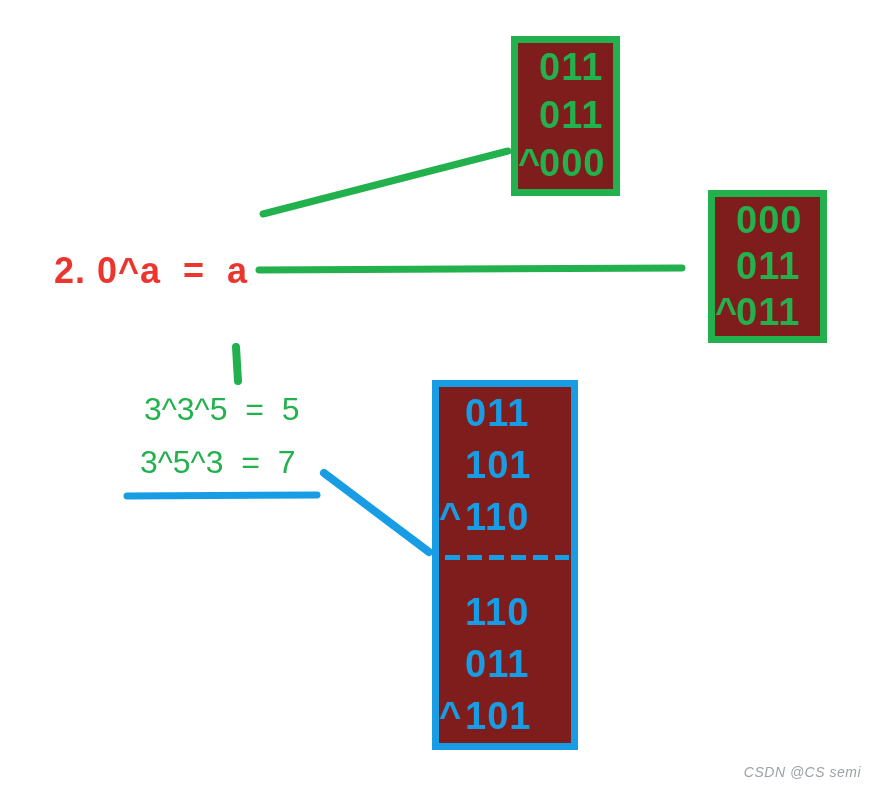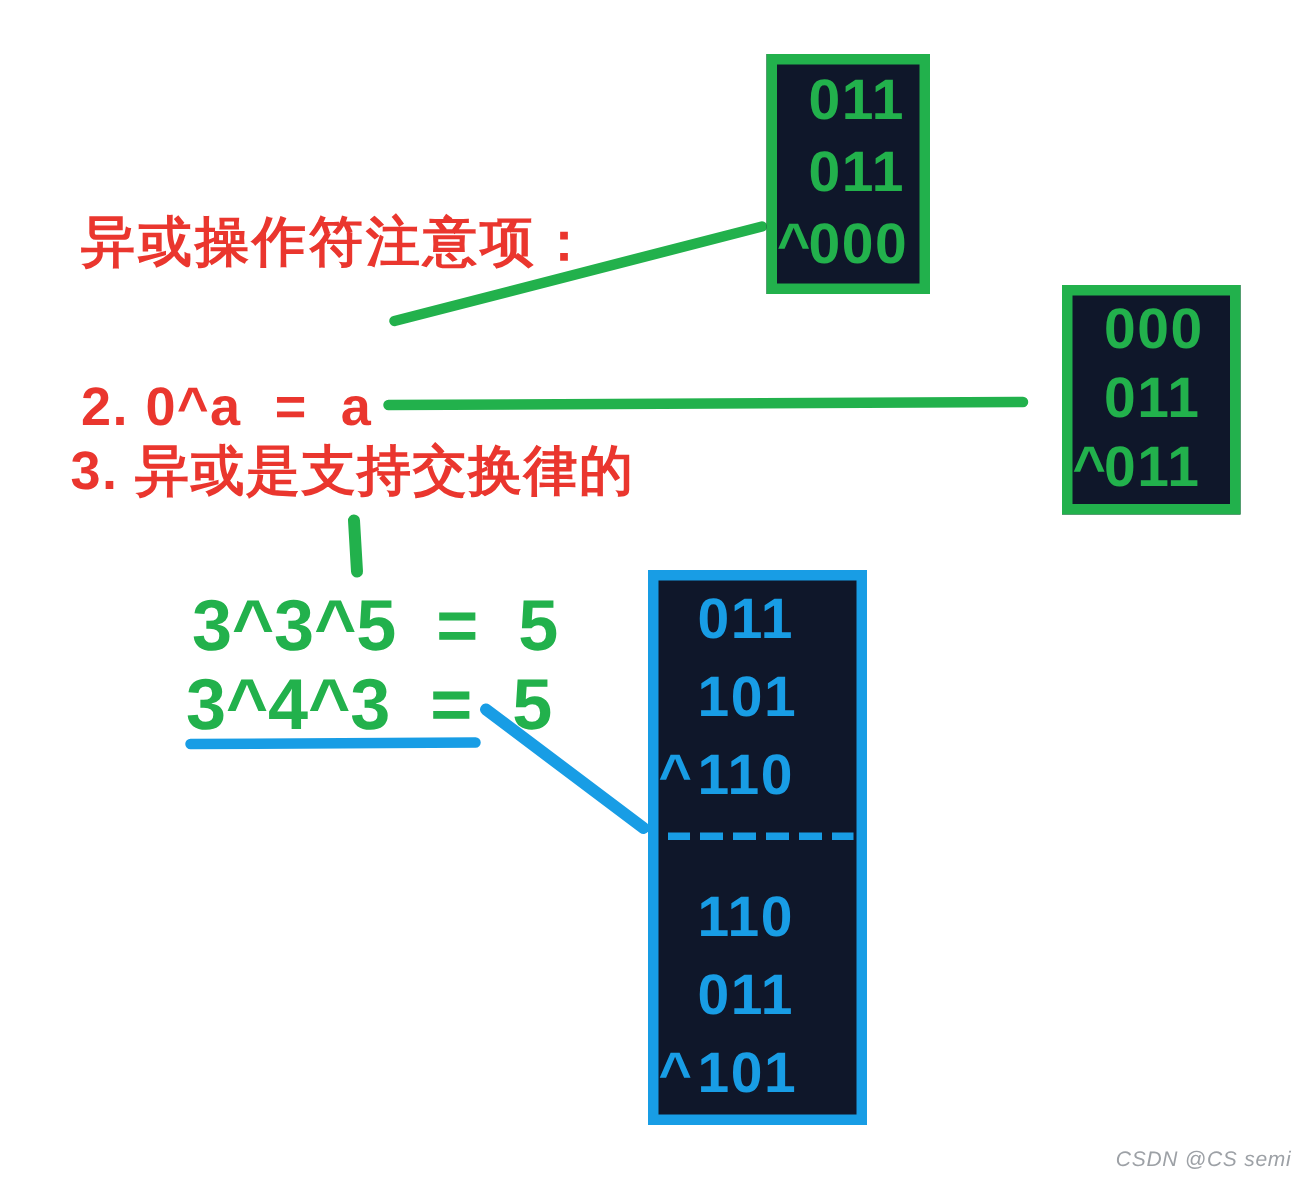--- a/index.html
+++ b/index.html
@@ -31,31 +31,32 @@
     line-height:1.15;
   }
   .title{left:54px;top:140px;letter-spacing:2px;}
   .item1{left:54px;top:194px;}
   .item2{left:54px;top:250px;text-align:center;}
   .item3{left:47px;top:293px;}
 
   .eq{
     position:absolute;
     color:var(--green);
-    font-weight:bold;
-    font-size:48px;
+    font-weight:normal;
+    font-size:32px;
     white-space:pre;
     line-height:1.1;
+    margin-left:16px;
   }
   .eq1{left:128px;top:392px;}
   .eq2{left:124px;top:445px;}
 
   .bbox{
     position:absolute;
-    background:#0f172a;
+    background:#7f1d1d;
     font-weight:bold;
     font-size:38px;
   }
   .bbox.greenb{border:7px solid var(--green);color:var(--green);}
   .bbox.blueb{border:7px solid var(--blue);color:var(--blue);}
   .box-a-xor-a{left:511px;top:36px;width:109px;height:160px;}
   .box-zero-xor-a{left:708px;top:190px;width:119px;height:153px;}
   .box-commutative{left:432px;top:380px;width:146px;height:370px;}
 
   .brow{display:flex;align-items:baseline;}
@@ -87,26 +88,24 @@
 <div class="canvas">
 
   <svg class="lines" viewBox="0 0 877 787">
     <line class="stroke-green" x1="263" y1="214" x2="508" y2="151" stroke-width="7" stroke-linecap="round"></line>
     <line class="stroke-green" x1="259" y1="270" x2="682" y2="268" stroke-width="7" stroke-linecap="round"></line>
     <line class="stroke-green" x1="236" y1="347" x2="238" y2="381" stroke-width="8" stroke-linecap="round"></line>
     <line class="stroke-blue" x1="127" y1="496" x2="317" y2="495" stroke-width="7" stroke-linecap="round"></line>
     <line class="stroke-blue" x1="324" y1="473" x2="429" y2="552" stroke-width="8" stroke-linecap="round"></line>
   </svg>
 
-  <div class="red-text title">异或操作符注意项：</div>
   <div class="red-text item2">2. 0^a  =  a</div>
-  <div class="red-text item3">3. 异或是支持交换律的</div>
 
   <div class="eq eq1">3^3^5  =  5</div>
-  <div class="eq eq2">3^4^3  =  5</div>
+  <div class="eq eq2">3^5^3  =  7</div>
 
   <div class="bbox greenb box-a-xor-a">
     <div class="brow">
       <span class="op"></span>
       <span class="val">011</span>
     </div>
     <div class="brow">
       <span class="op"></span>
       <span class="val">011</span>
     </div>

